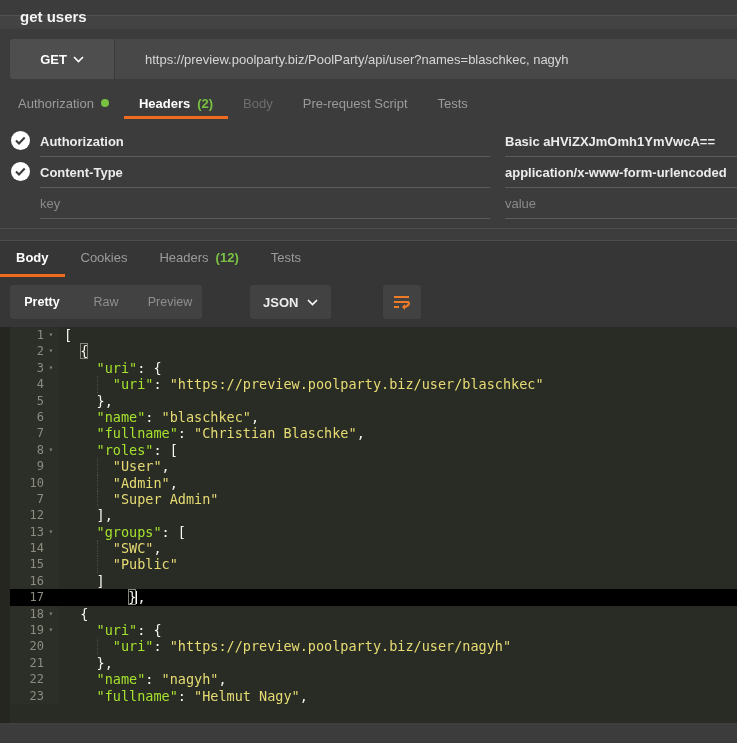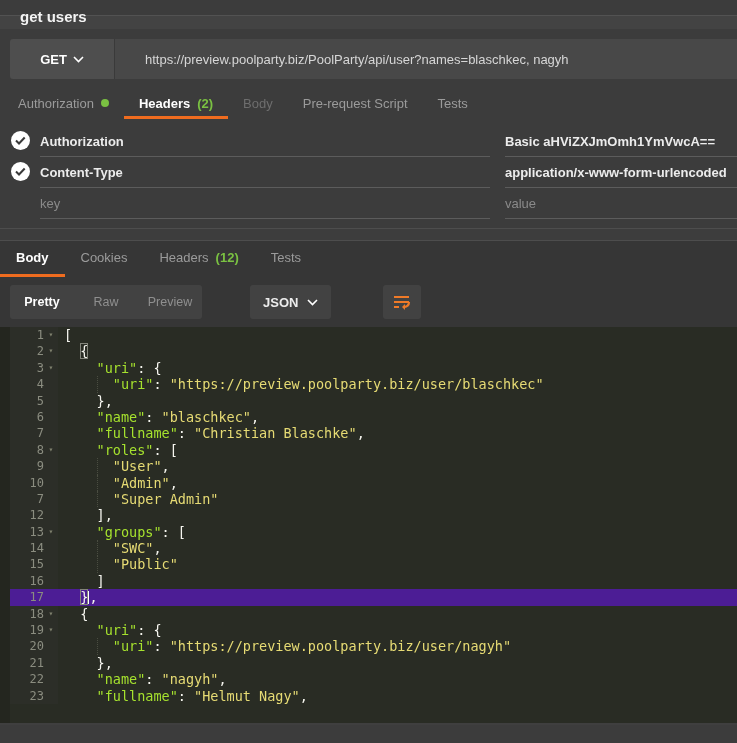--- a/index.html
+++ b/index.html
@@ -75,21 +75,21 @@
   .wrap-btn { height:34px; width:38px; background:#424242; border-radius:3px; margin-left:12px;
               display:flex; align-items:center; justify-content:center; cursor:pointer; }
 
   
   .editor {
     height:396px; background:#292C24; overflow:hidden; position:relative;
     font-family:"DejaVu Sans Mono", monospace; font-size:13.5px; line-height:16.4px;
   }
   .editor::after { content:""; position:absolute; left:0; top:0; bottom:0; width:10px; background:#24261F; }
   .cl { display:flex; height:16.4px; }
-  .cl.active { background:#4c1d95; }
+  .cl.active { background:#000000;gap:48px; }
   .gutter { width:58px; flex:none; background:#2C2E28; display:flex; }
   .cl.active .gutter { background:transparent; }
   .ln { width:44px; text-align:right; color:#8B8D80; font-size:12px; line-height:16.4px; }
   .fold { width:14px; text-align:center; color:#80826f; font-size:8px; line-height:16.4px; cursor:pointer; }
   .code { flex:1; white-space:pre; padding-left:6px; position:relative; }
   .guide { position:absolute; top:0; bottom:0; left:calc(6px + 4ch); border-left:1px dotted #4a4d41; }
   .t-p { color:#F6F6F0; }
   .t-k { color:#A6E22E; }
   .t-s { color:#E6DB74; }
   .t-pm { color:#F6F6F0; box-shadow:inset 0 0 0 1px #83857b; }

